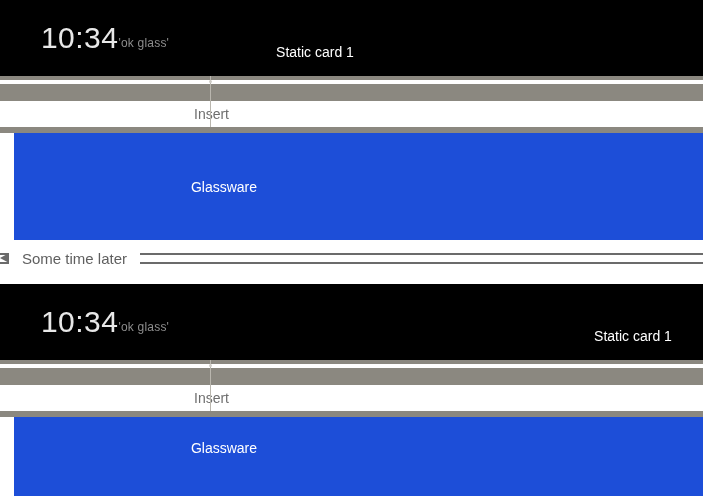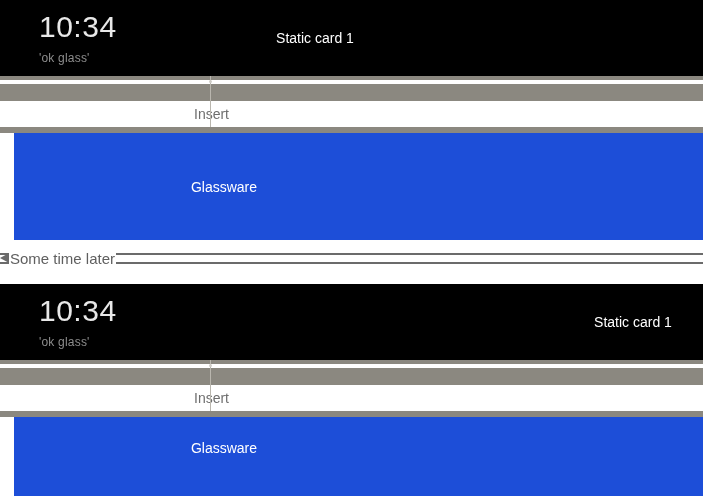--- a/index.html
+++ b/index.html
@@ -26,40 +26,39 @@
     background: #000000;
     color: #ffffff;
   }
   .clock-cell {
     position: absolute;
     left: 0;
     top: 0;
     width: 210px;
     height: 100%;
     display: flex;
-    flex-direction: column;
+    align-items: center;
     justify-content: center;
-    margin-left: 39px;
   }
   .clock-time {
     font-size: 30px;
     font-weight: 300;
     letter-spacing: 0.5px;
     color: #e8e8e8;
     line-height: 1;
   }
   .clock-hint {
     font-size: 12px;
     color: #8d8d8d;
     margin-top: 9px;
     letter-spacing: 0.2px;
   }
   .card-label {
     position: absolute;
-    top: 0;
+    top: 14px;
     height: 100%;
     display: flex;
     align-items: center;
     justify-content: center;
     font-size: 14px;
     color: #ffffff;
     font-weight: 400;
   }
 
   
@@ -134,21 +133,21 @@
     left: 0;
     width: 703px;
     height: 2px;
     background: #6b6b6b;
   }
   .later-text {
     position: absolute;
     font-size: 15px;
     color: #5f5f5f;
     background: #ffffff;
-    padding: 0 1px;
+    padding: 0 13px;
     white-space: nowrap;
     line-height: 1;
   }
   .later-arrow {
     position: absolute;
     width: 0; height: 0;
     border-top: 6px solid transparent;
     border-bottom: 6px solid transparent;
     border-right: 11px solid #6b6b6b;
   }

